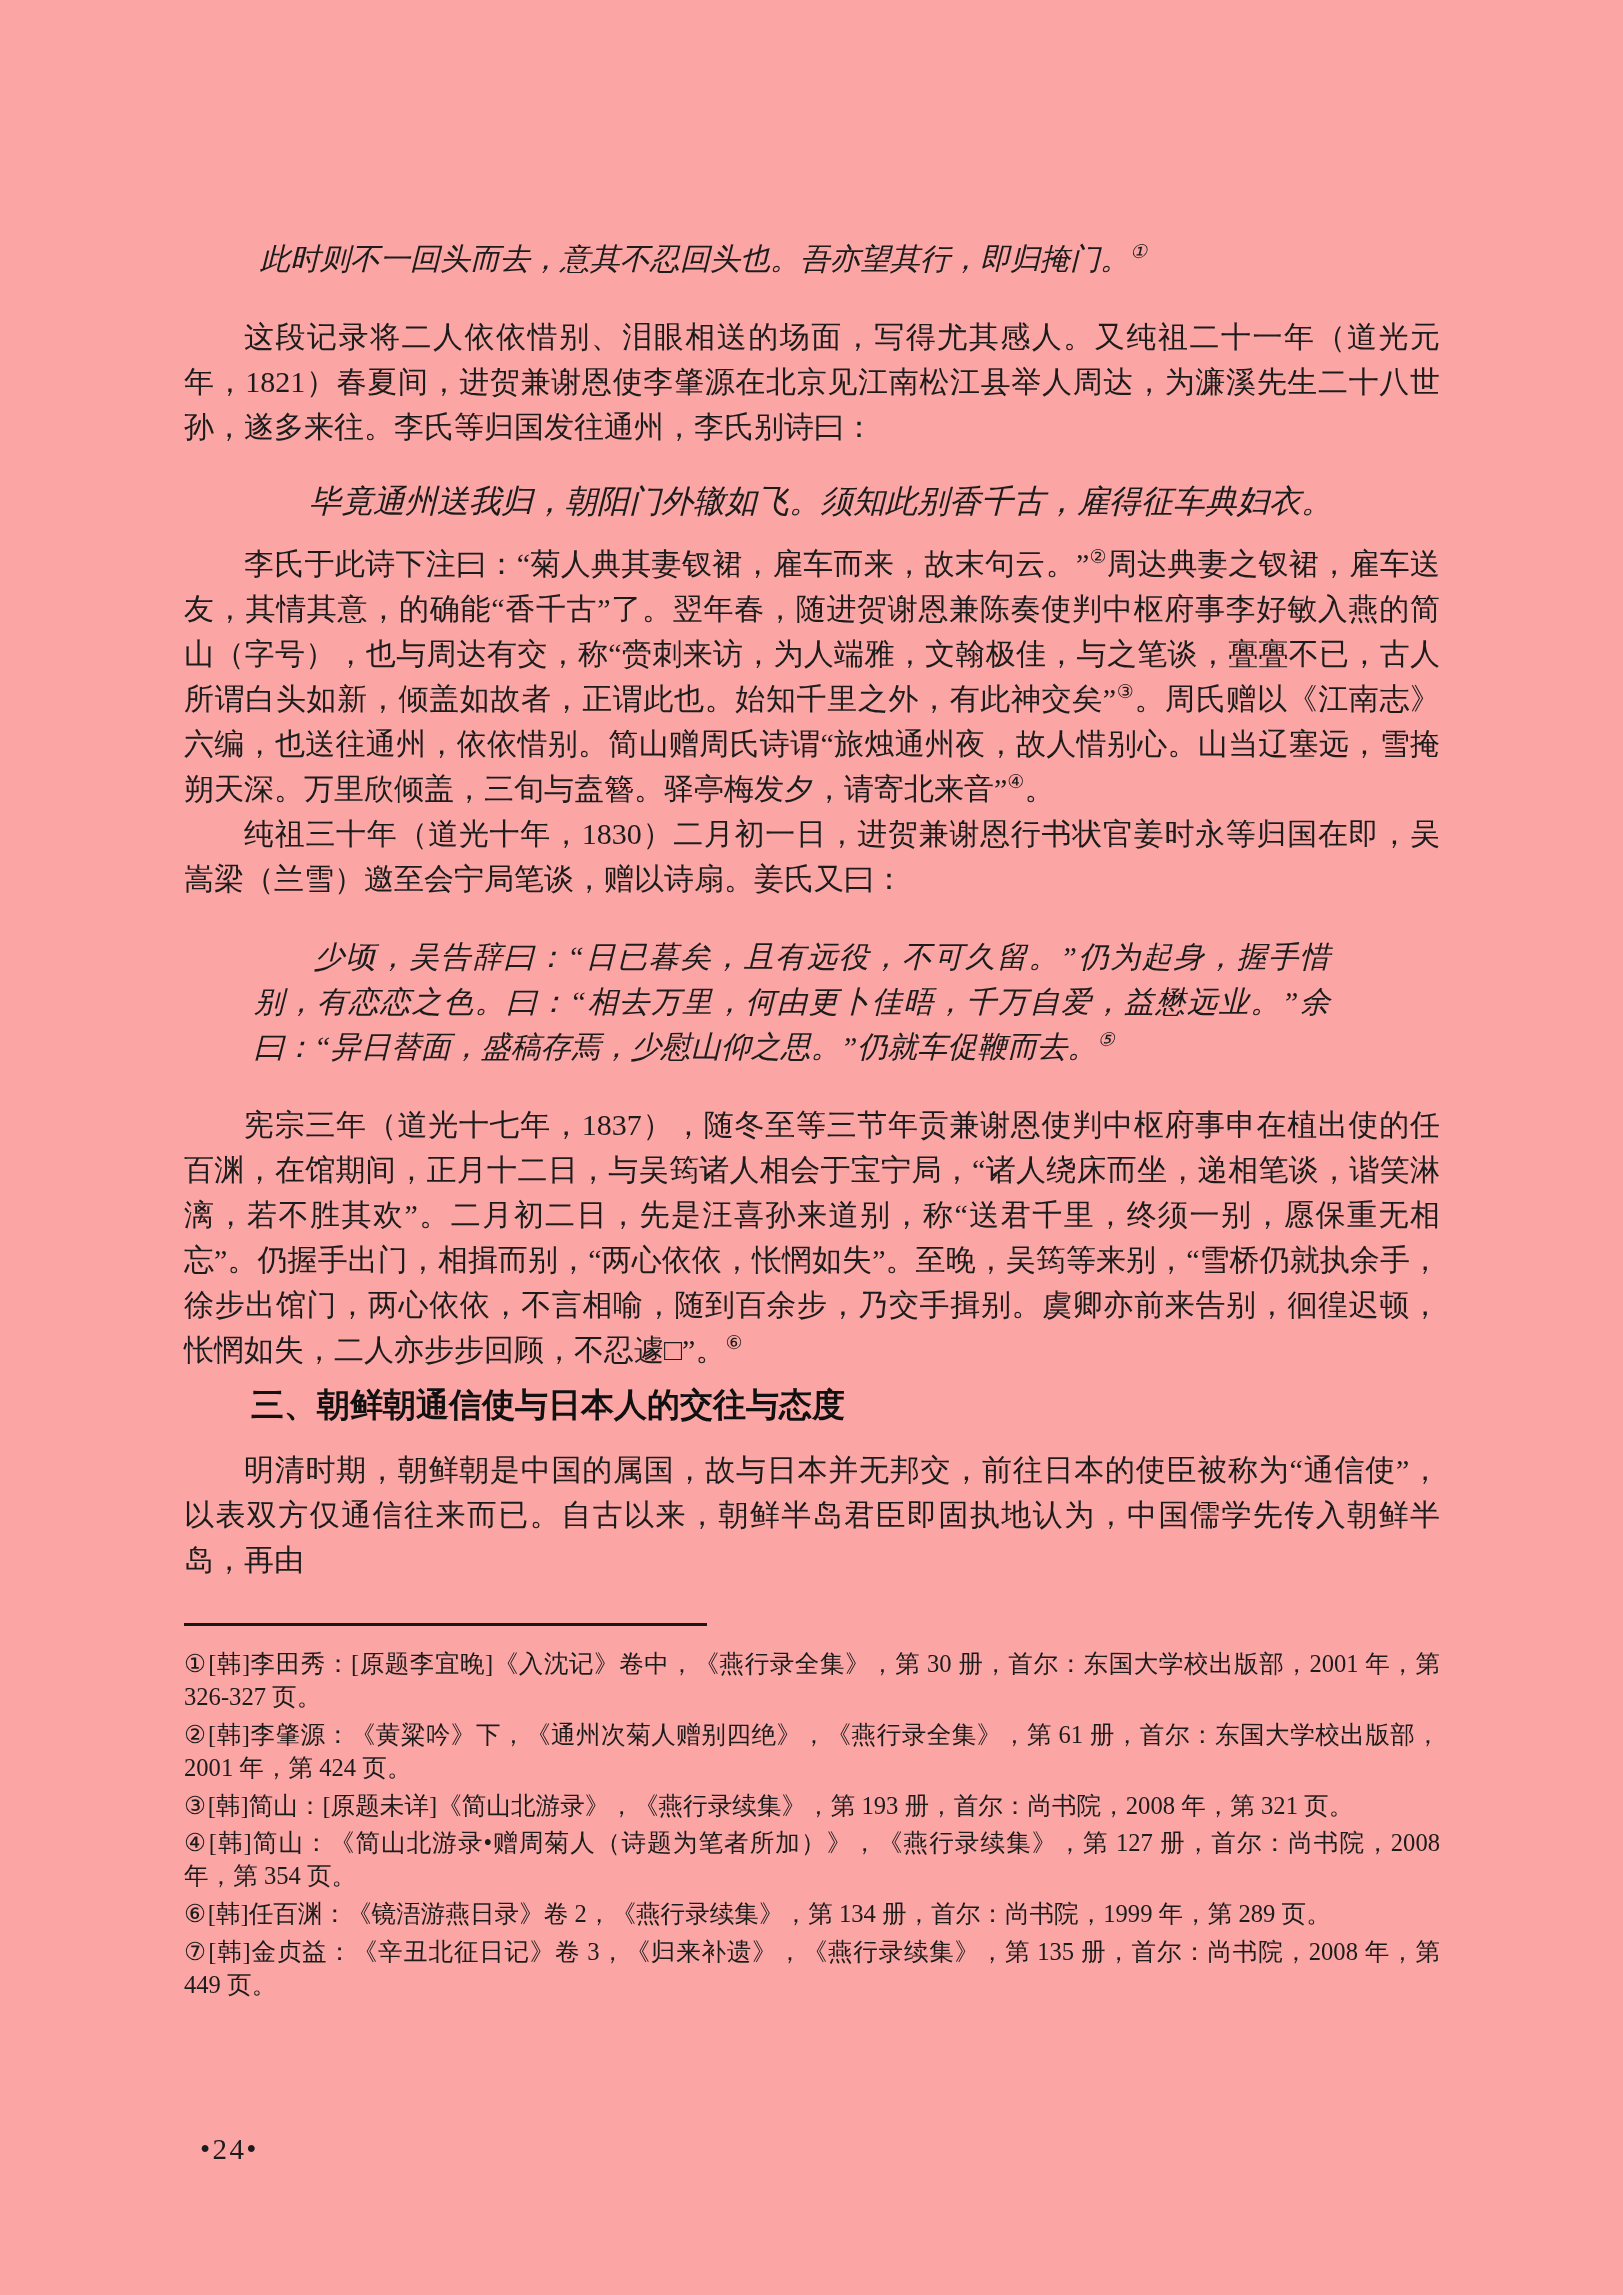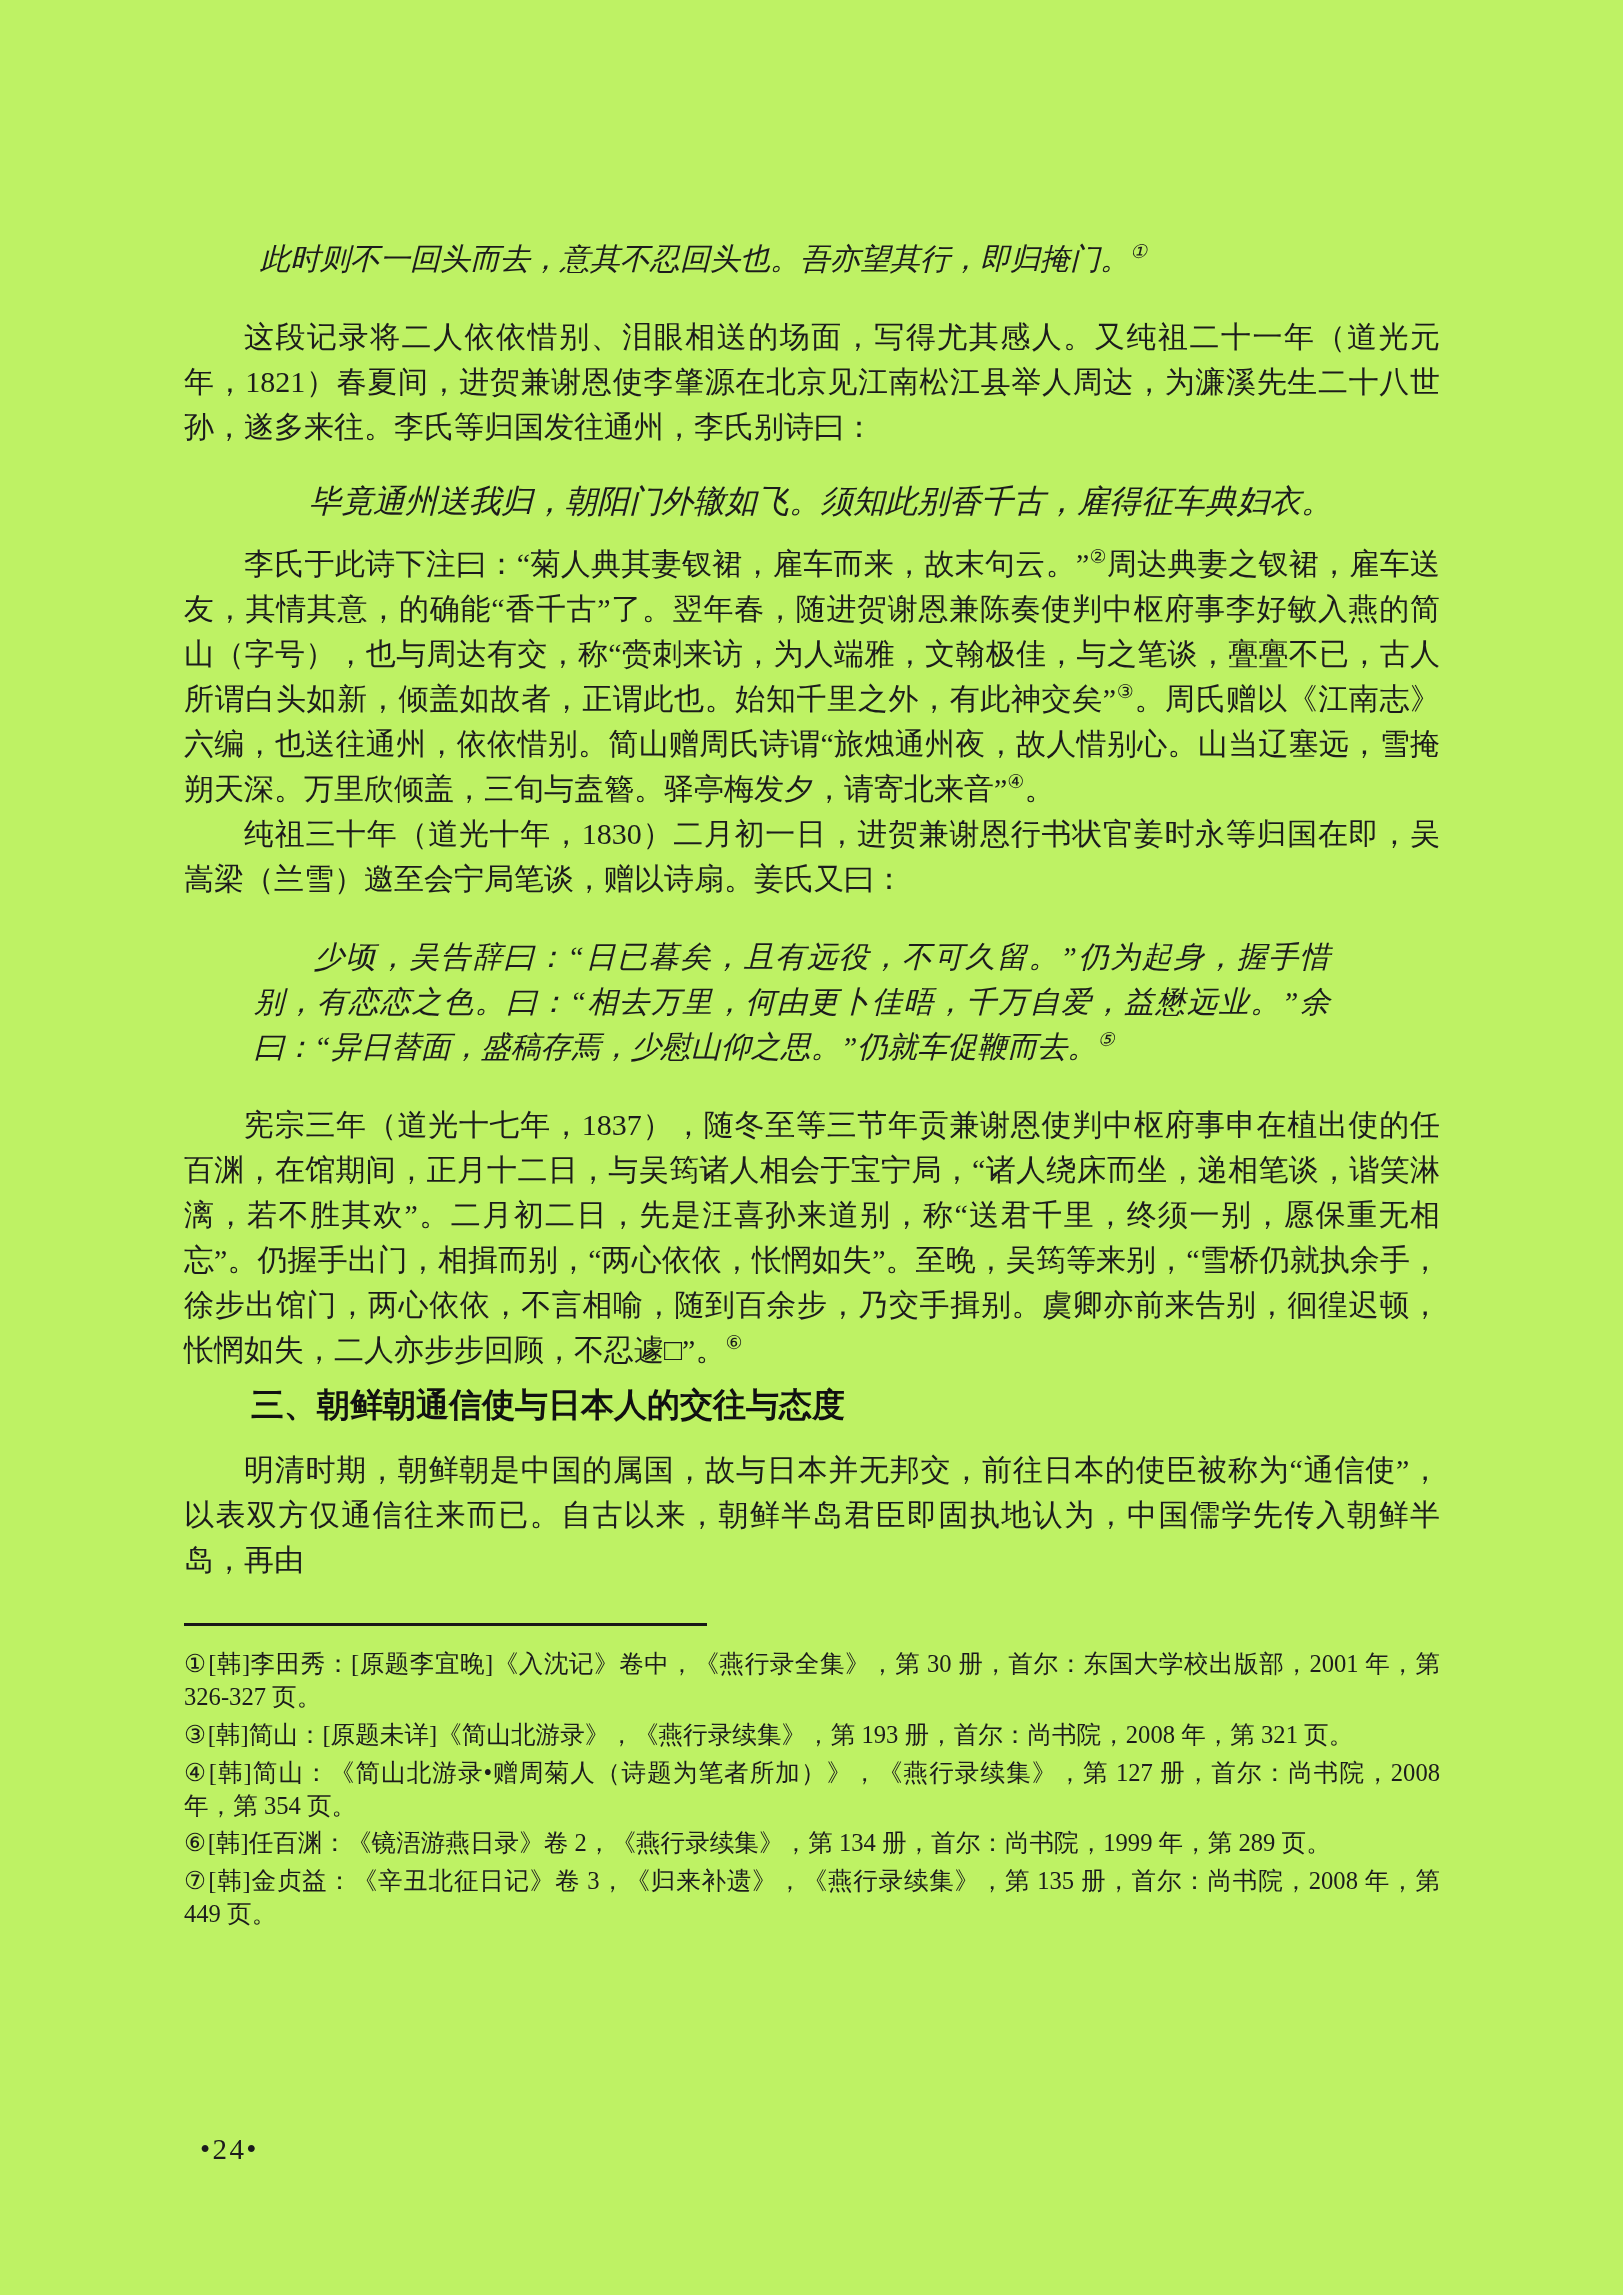--- a/index.html
+++ b/index.html
@@ -3,21 +3,21 @@
 <meta charset="utf-8">
 <style>
   html, body { margin: 0; padding: 0; }
   body {
     width: 1623px; height: 2295px;
     background: #ffffff;
     position: relative;
     font-family: "Liberation Serif", "DejaVu Serif", serif;
     color: #1c1c1c;
   }
-  .page { width: 1623px; height: 2295px; position: relative; overflow: hidden; background: #bef264; }
+  .page { width: 1623px; height: 2295px; position: relative; overflow: hidden; background: #fca5a5; }
   .content { position: absolute; left: 184px; top: 236px; width: 1256px; }
 
   .body-para {
     font-size: 30px; line-height: 45px;
     text-align: justify; text-indent: 2em;
     margin: 0; padding: 0;
   }
   .quote {
     font-style: italic;
     font-size: 30px; line-height: 45px;
@@ -79,20 +79,21 @@
 
 
     <h2 class="section-heading">三、朝鲜朝通信使与日本人的交往与态度</h2>
 
     <p class="body-para">明清时期，朝鲜朝是中国的属国，故与日本并无邦交，前往日本的使臣被称为“通信使”，以表双方仅通信往来而已。自古以来，朝鲜半岛君臣即固执地认为，中国儒学先传入朝鲜半岛，再由</p>
 
     <div class="footnote-sep"></div>
 
     <div class="footnotes">
       <p class="footnote"><span class="fn-marker">①</span><span>[韩]李田秀：[原题李宜晚]《入沈记》卷中，《燕行录全集》，第 30 册，首尔：东国大学校出版部，2001 年，第 326-327 页。</span></p>
+      <p class="footnote"><span class="fn-marker">②</span><span>[韩]李肇源：《黄粱吟》下，《通州次菊人赠别四绝》，《燕行录全集》，第 61 册，首尔：东国大学校出版部，2001 年，第 424 页。</span></p>
       <p class="footnote"><span class="fn-marker">③</span><span>[韩]简山：[原题未详]《简山北游录》，《燕行录续集》，第 193 册，首尔：尚书院，2008 年，第 321 页。</span></p>
       <p class="footnote"><span class="fn-marker">④</span><span>[韩]简山：《简山北游录•赠周菊人（诗题为笔者所加）》，《燕行录续集》，第 127 册，首尔：尚书院，2008 年，第 354 页。</span></p>
       <p class="footnote"><span class="fn-marker">⑥</span><span>[韩]任百渊：《镜浯游燕日录》卷 2，《燕行录续集》，第 134 册，首尔：尚书院，1999 年，第 289 页。</span></p>
       <p class="footnote"><span class="fn-marker">⑦</span><span>[韩]金贞益：《辛丑北征日记》卷 3，《归来补遗》，《燕行录续集》，第 135 册，首尔：尚书院，2008 年，第 449 页。</span></p>
     </div>
   </main>
 
   <div class="page-number">•24•</div>
 </div>
 

